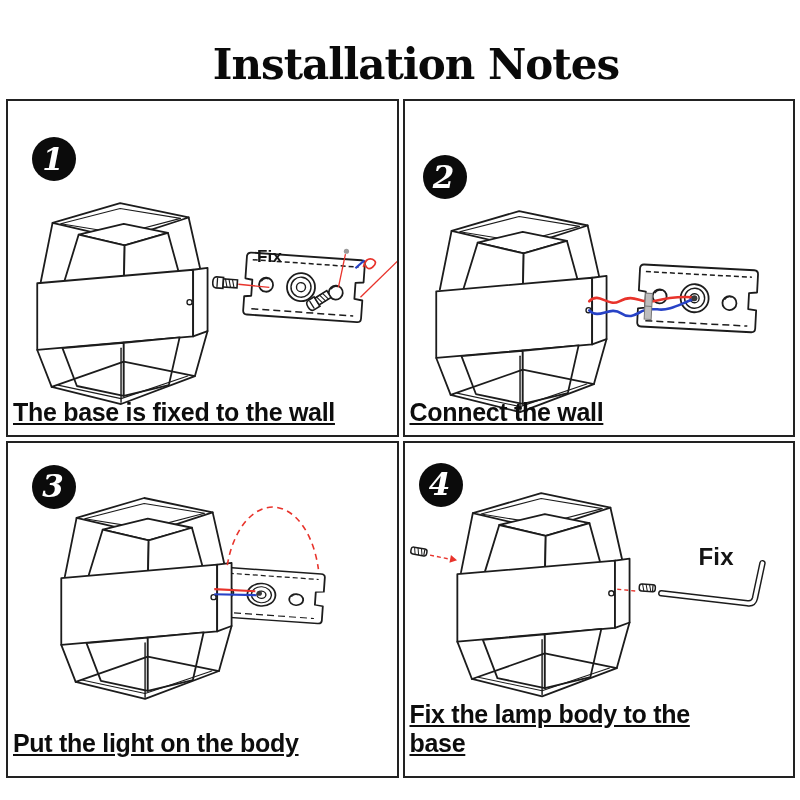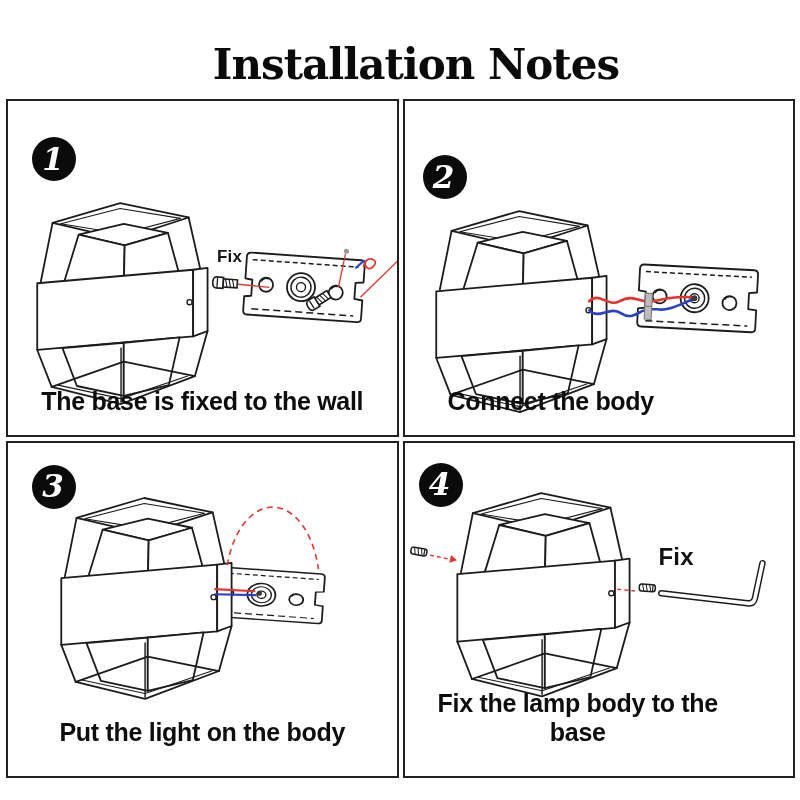--- a/index.html
+++ b/index.html
@@ -11,25 +11,25 @@
   .title{position:absolute;top:24px;left:0;width:100%;text-align:center;margin:16px;
          font-family:"DejaVu Serif",serif;font-weight:700;font-size:42px;letter-spacing:-1px;color:#0a0a0a;}
   .grid{position:absolute;left:6px;top:99px;width:789px;height:679px;
         display:grid;grid-template-columns:1fr 1fr;grid-template-rows:1fr 1fr;gap:4px;}
   .panel{position:relative;border:2px solid #222;background:#fff;}
   .art{position:absolute;left:0;top:0;width:100%;height:100%;}
   .badge{position:absolute;width:44px;height:44px;border-radius:50%;background:#0b0b0b;
          display:flex;align-items:center;justify-content:center;}
   .badge span{font-family:"DejaVu Serif",serif;font-style:italic;font-weight:700;
               font-size:31px;color:#fff;line-height:1;transform:translateX(-1px);}
-  .caption{position:absolute;left:0;right:0;margin:16px;text-align:center;
-           font-weight:700;font-size:25px;letter-spacing:-0.3px;color:#0d0d0d;}
+  .caption{position:absolute;left:0;right:0;margin:5px;text-align:left;
+           font-weight:700;font-size:25px;letter-spacing:-0.3px;color:#0d0d0d;text-decoration:underline;}
   .cap-top{bottom:3px;}
   .cap-bottom{bottom:13px;}
-  .fix{position:absolute;font-weight:700;color:#141414;letter-spacing:0.2px;}
+  .fix{position:absolute;font-weight:700;color:#141414;letter-spacing:0.2px;margin-left:40px;}
   svg .ln{stroke:var(--line);}
   svg .rd{stroke:var(--red);}
   svg .bl{stroke:var(--blue);}
   svg .wh{fill:#fff;}
 </style>
 </head>
 <body>
 
 <svg width="0" height="0" style="position:absolute" aria-hidden="true">
   <defs>
@@ -111,21 +111,21 @@
         <path class="bl" fill="none" stroke-width="2.6" stroke-linecap="round" d="M184,209 C194,219 204,204 216,212 S234,208 244,208 L252,208 C264,210 276,202 288,198"></path>
         <g transform="translate(243,205) rotate(3)">
           <rect x="-3.5" y="-13" width="7" height="26" fill="#bdbdbd" stroke="#777" stroke-width="1"></rect>
           <line x1="-3.5" y1="0" x2="3.5" y2="0" stroke="#777" stroke-width="1"></line>
         </g>
         <circle cx="289" cy="197" r="3" fill="#3a3a3a" stroke="none"></circle>
       </svg>
       <div class="badge" style="left:18px;top:54px;">
         <span>2</span>
       </div>
-      <p class="caption cap-top" style="padding-right:96px;">Connect the body</p>
+      <p class="caption cap-top" style="padding-right:96px;">Connect the wall</p>
     </section>
 
     <section class="panel">
       <svg class="art" viewBox="0 0 388 333">
         <use href="#plate" transform="translate(198,122) rotate(4) scale(1,0.8)"></use>
         <use href="#lamp" transform="translate(46,45) scale(0.9)"></use>
         <path class="rd" fill="none" stroke-width="2.2" d="M206,146 L247,148"></path>
         <path class="bl" fill="none" stroke-width="2.2" d="M206,151 L248,152"></path>
         <circle cx="251" cy="150" r="2.6" fill="#3a3a3a" stroke="none"></circle>
         <path class="rd" fill="none" stroke-width="1.6" stroke-dasharray="6,4.5" d="M219,122 A47,80 0 0 1 310,126"></path>

